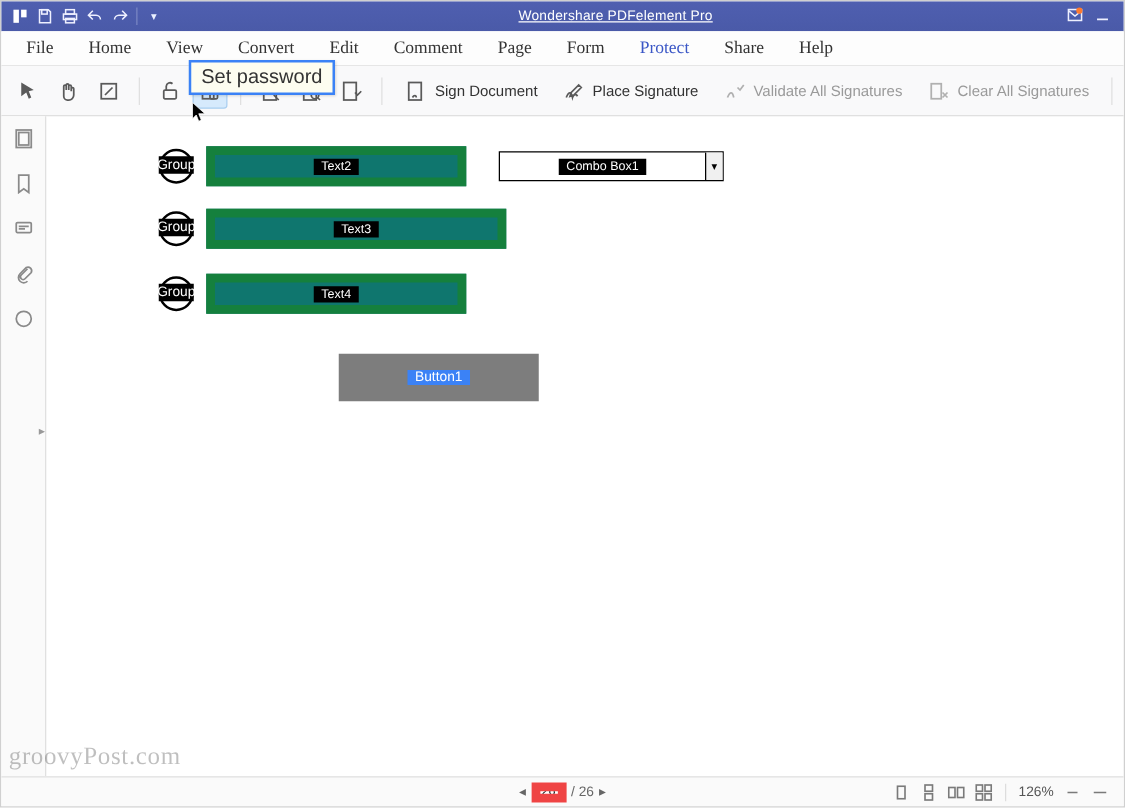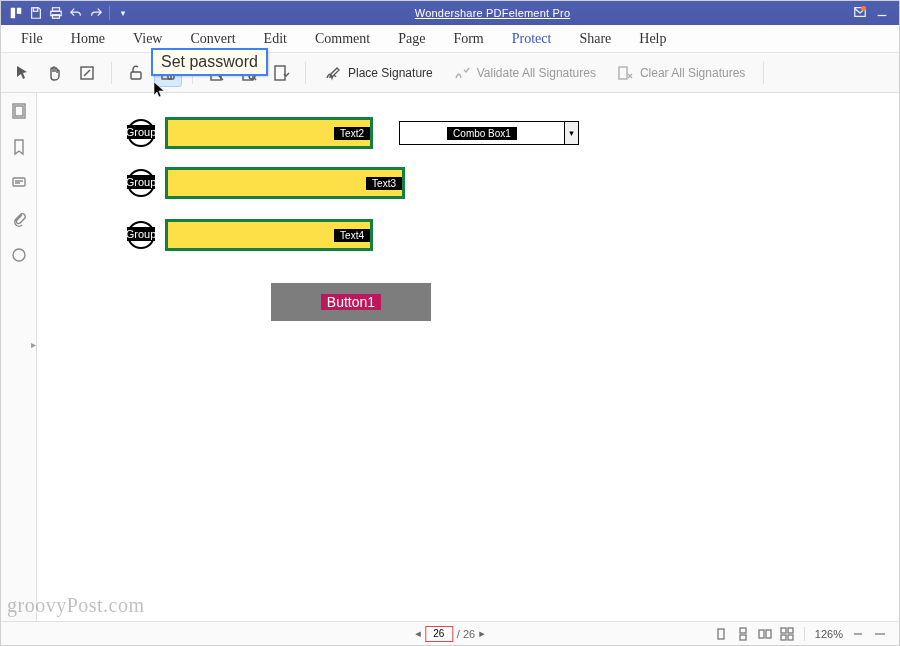--- a/index.html
+++ b/index.html
@@ -36,31 +36,31 @@
   .sidepanel .sicon{ width:20px;height:20px; display:flex;align-items:center;justify-content:center;cursor:pointer;}
   .sidepanel svg{width:18px;height:18px;stroke:#8a8a8a;fill:none;stroke-width:1.4;}
   .sidepanel .collapse{ margin-top:auto; margin-bottom:auto; color:#999; font-size:10px; cursor:pointer; padding:6px 0 0 0; position:absolute; top:240px; left:30px;}
   
   .canvas { position:absolute; left:36px; right:0; top:92px; bottom:24px; background:#ededed; overflow:hidden;}
   .page { position:absolute; left:0; top:0; right:0; height:100%; background:#fff; box-shadow:0 0 4px rgba(0,0,0,.05);}
   
   .radio-group { position:absolute; width:28px; height:28px; }
   .radio-group .circ{position:absolute;inset:0;border:2px solid #000;border-radius:50%;}
   .radio-group .lbl{position:absolute;left:0;top:6px;width:28px;height:14px;background:#000;color:#fff;font-size:11px;display:flex;align-items:center;justify-content:center;}
-  .text-field { position:absolute; background:#fde047; border:3px solid #15803d; height:32px; display:flex; align-items:center; justify-content:flex-end;}
+  .text-field { position:absolute; background:#0f766e; border:7px solid #15803d; height:32px; display:flex; align-items:center; justify-content:center;}
   .text-field .lbl{ background:#000; color:#fff; font-size:10px; padding:1px 6px;}
   .combo { position:absolute; background:#fff; border:1px solid #000; height:24px; display:flex; align-items:center;}
   .combo .lbl{ background:#000; color:#fff; font-size:10px; padding:1px 6px; margin:0 auto;}
   .combo .drop{ width:14px; height:22px; border-left:1px solid #000; background:#f0f0f0; display:flex; align-items:center; justify-content:center; font-size:9px;}
   .btn-field { position:absolute; background:#7d7d7d; height:38px; display:flex; align-items:center; justify-content:center;}
-  .btn-field .lbl{ background:#be185d; color:#fff; font-size:14px; padding:0 6px;}
+  .btn-field .lbl{ background:#3b82f6; color:#fff; font-size:11px; padding:0 6px;}
   
   .statusbar { position:absolute; left:0; right:0; bottom:0; height:24px; background:#fafafa; border-top:1px solid #e0e0e0; display:flex; align-items:center; font-size:11px; color:#666;}
   .statusbar .center{ position:absolute; left:50%; transform:translateX(-50%); display:flex; align-items:center; gap:4px;}
-  .statusbar .pageinput{ width:28px; height:16px; border:1px solid #ef4444; background:#fff; text-align:center; font-size:10px; padding:0;}
+  .statusbar .pageinput{ width:28px; height:16px; border:7px solid #ef4444; background:#fff; text-align:center; font-size:10px; padding:0;}
   .statusbar .right{ margin-left:auto; display:flex; align-items:center; gap:4px; padding-right:10px;}
   .statusbar .vbtn{ width:18px;height:18px;display:flex;align-items:center;justify-content:center;cursor:pointer;}
   .statusbar svg{width:14px;height:14px;stroke:#7a7a7a;fill:none;stroke-width:1.3;}
   .statusbar .vsep{width:1px;height:14px;background:#ddd;margin:0 4px;}
   .zoomtxt{font-size:11px;color:#555;padding:0 2px;}
   
   .watermark{position:absolute;left:6px;bottom:28px;font-size:20px;color:rgba(0,0,0,.25);font-family:Georgia,serif;letter-spacing:.5px; z-index:9;}
 </style>
 </head>
 <body>
@@ -173,20 +173,27 @@
     </div>
   <div class="tbtn">
       <svg viewBox="0 0 18 18">
         <rect x="3" y="2" width="10" height="14"></rect>
         <path d="M12 10l2 2 3-3"></path>
       </svg>
     </div>
   <div class="sep"></div>
   <div class="tbtn-labeled">
     <svg viewBox="0 0 18 18">
+        <rect x="3" y="2" width="10" height="14"></rect>
+        <path d="M6 14c1-2 3-2 3 0"></path>
+      </svg>
+    <span>Sign Document</span>
+  </div>
+  <div class="tbtn-labeled">
+    <svg viewBox="0 0 18 18">
         <path d="M3 14c2-5 4-5 5 0 1-3 3-3 4-1M13 4l2 2-6 6-3 1 1-3z"></path>
       </svg>
     <span>Place Signature</span>
   </div>
   <div class="tbtn-labeled disabled">
     <svg viewBox="0 0 18 18">
         <path d="M3 14c2-5 4-5 5 0M11 6l2 2 3-4"></path>
       </svg>
     <span>Validate All Signatures</span>
   </div>

